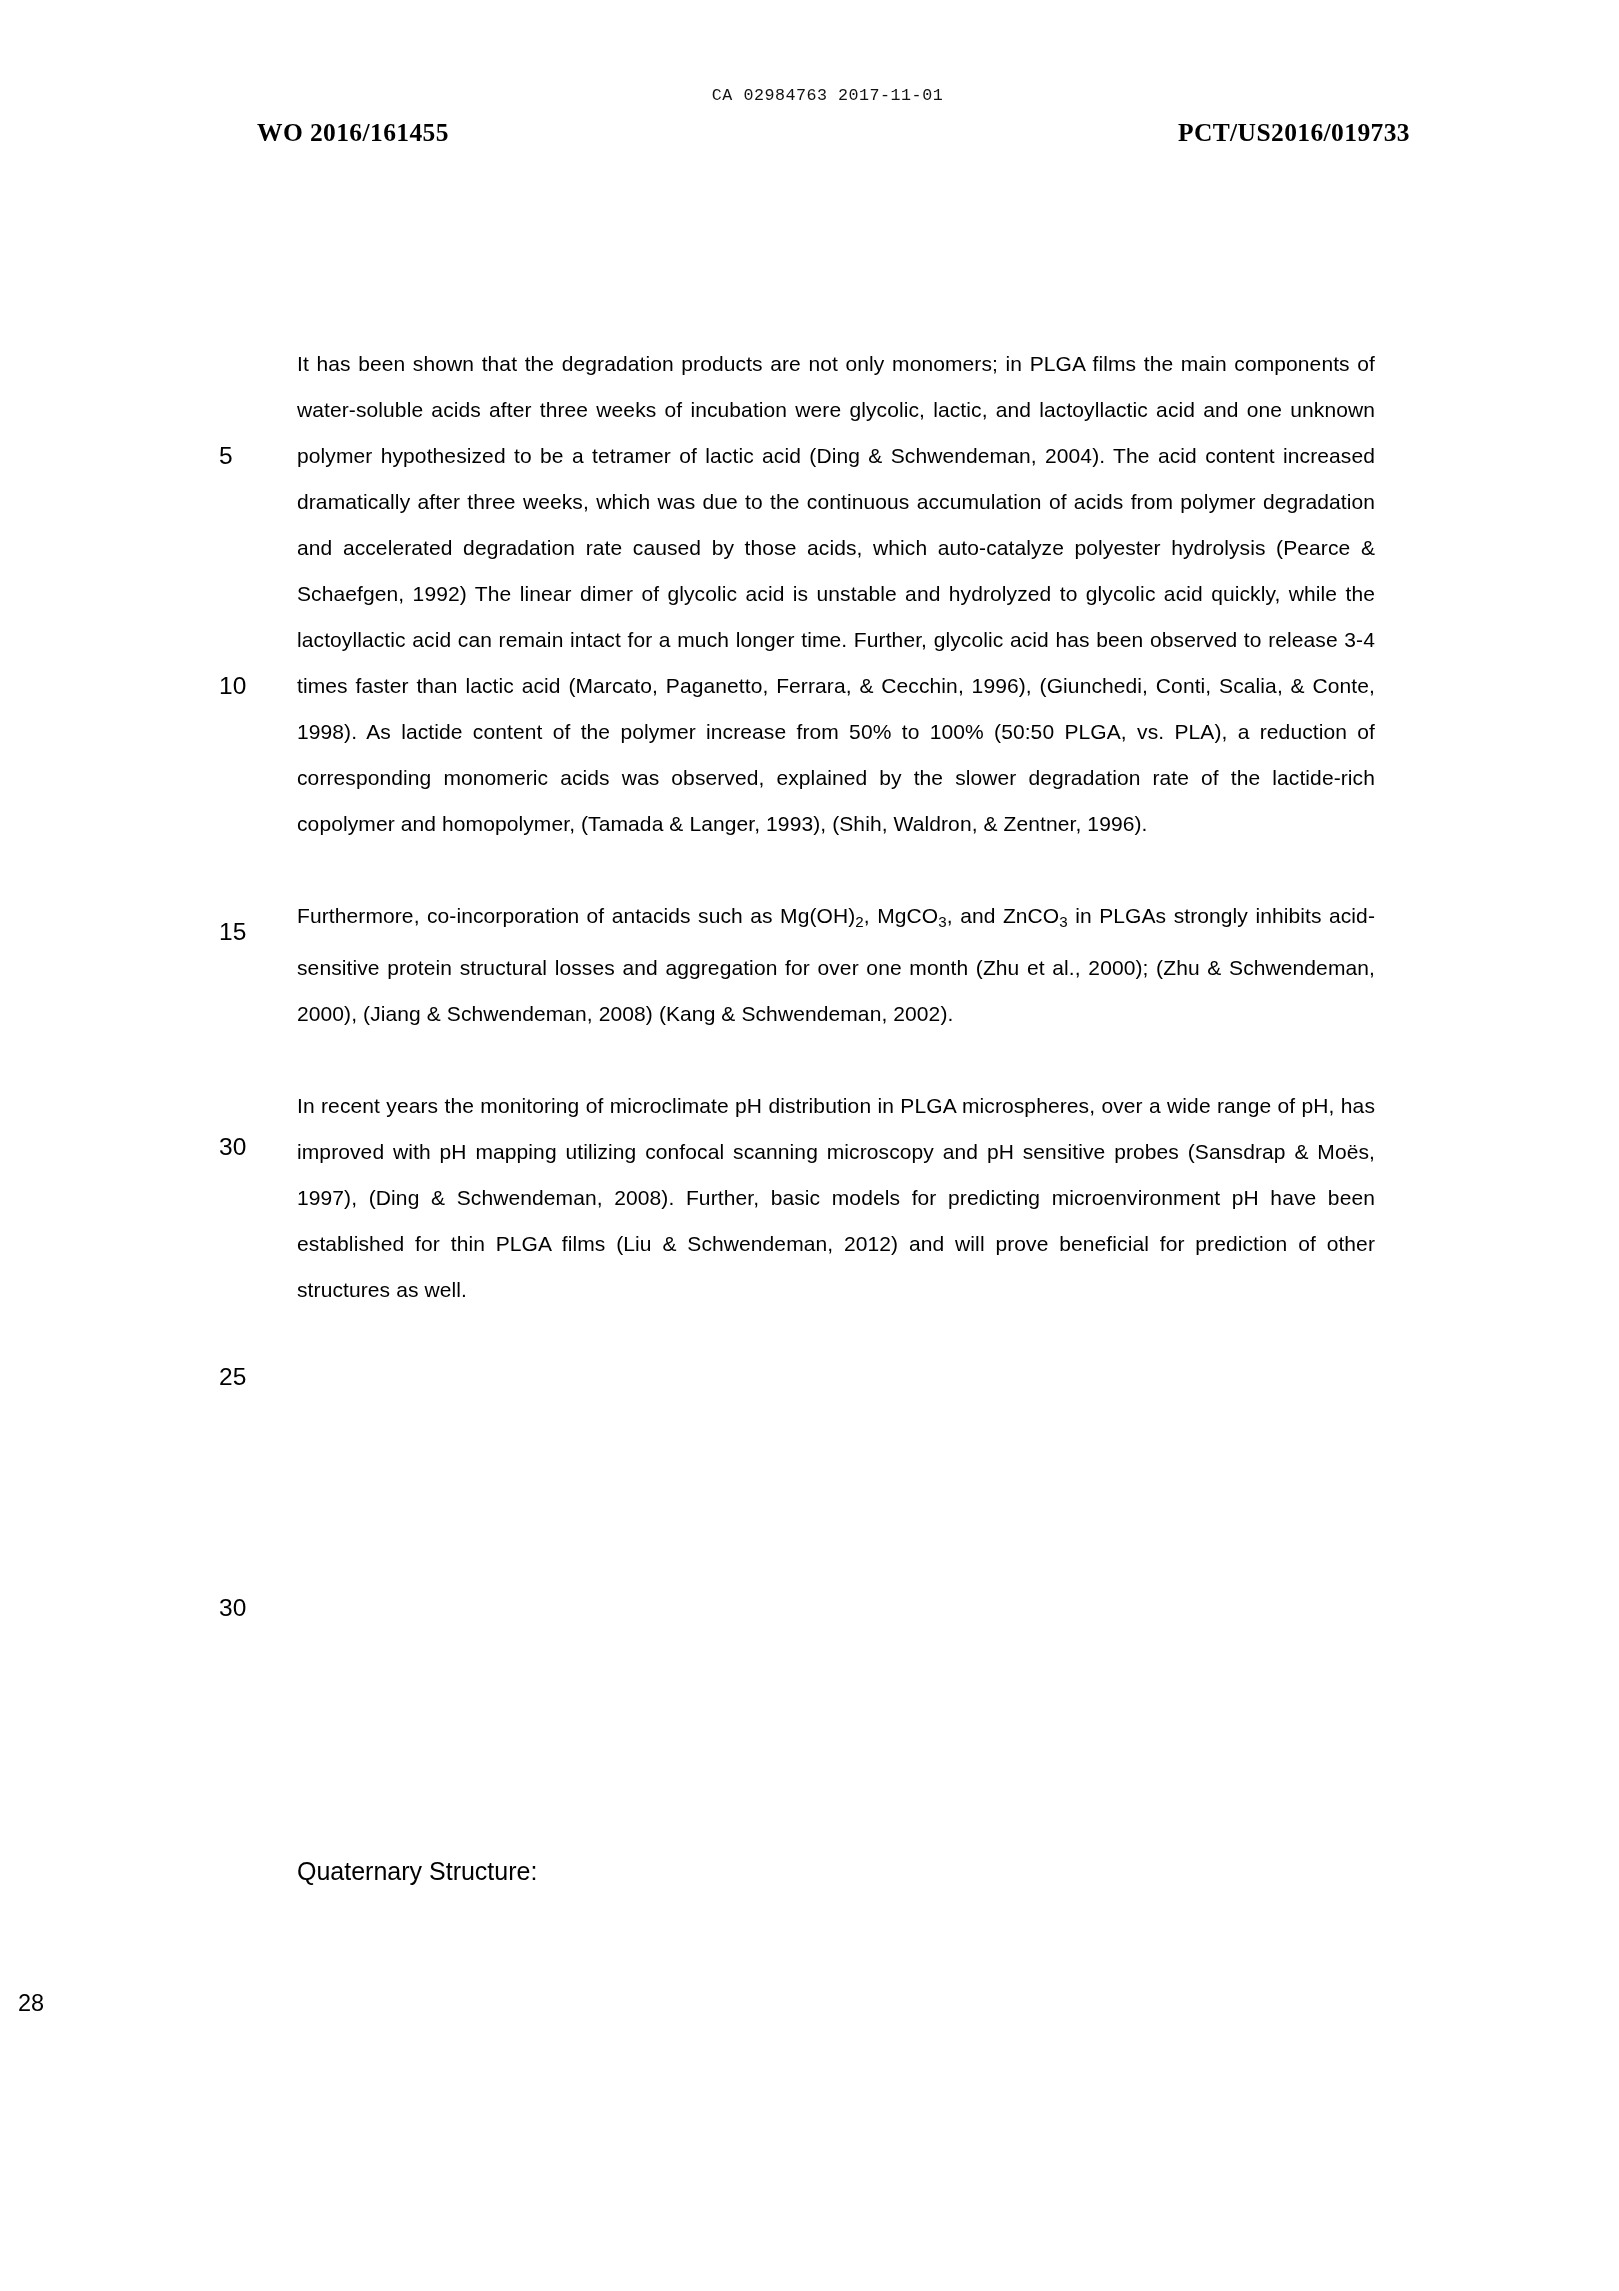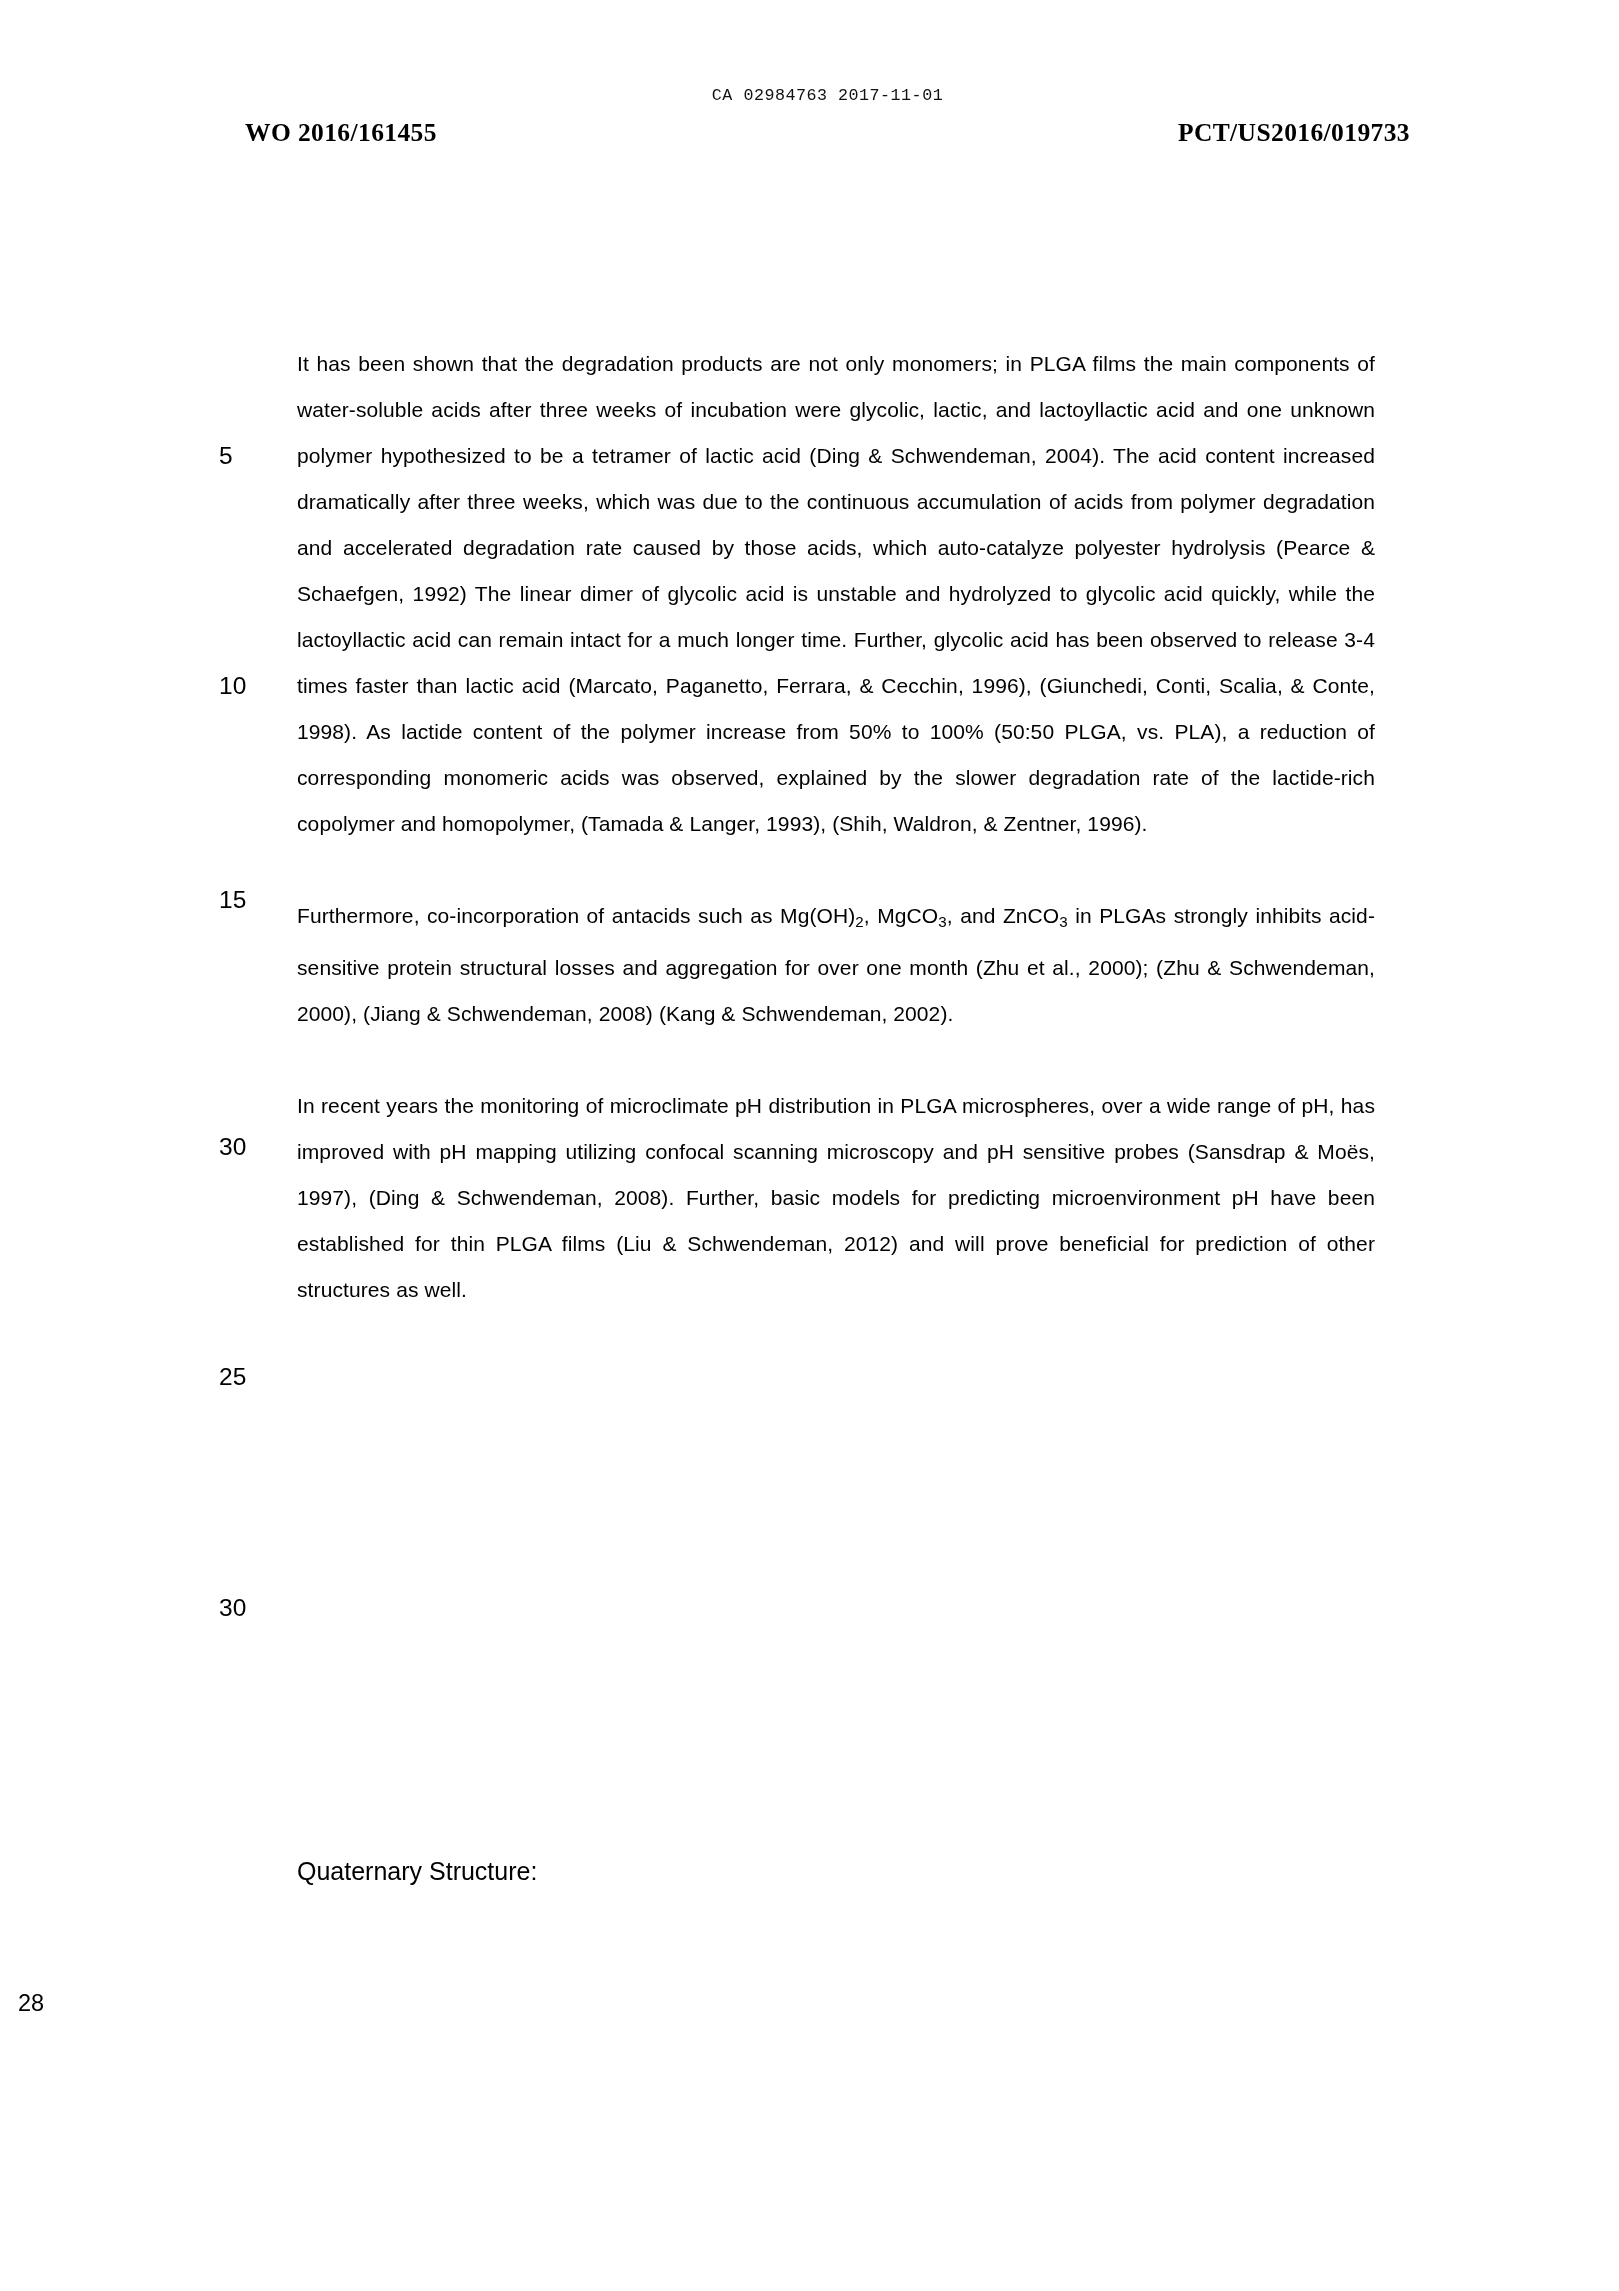--- a/index.html
+++ b/index.html
@@ -31,21 +31,21 @@
     width: 100%;
     text-align: center;
     font-family: "Liberation Mono", monospace;
     font-size: 16.7px;
     letter-spacing: 0.5px;
     color: #111;
   }
   .hdr-left {
     position: absolute;
     top: 118px;
-    left: 227px;
+    left: 239px;
     font-family: "Liberation Serif", serif;
     font-weight: bold;
     font-size: 25.5px;
     letter-spacing: 0.4px;
   }
   .hdr-right {
     position: absolute;
     top: 118px;
     right: 227px;
     font-family: "Liberation Serif", serif;
@@ -111,21 +111,21 @@
 
 <div class="page">
 
   <div class="doc-id">CA 02984763 2017-11-01</div>
   <div class="hdr-left">WO 2016/161455</div>
   <div class="hdr-right">PCT/US2016/019733</div>
 
   <div class="linenums">
     <span class="linenum" style="top:92px;">5</span>
     <span class="linenum" style="top:322px;">10</span>
-    <span class="linenum" style="top:536px;">15</span>
+    <span class="linenum" style="top:568px;">15</span>
     <span class="linenum" style="top:783px;">30</span>
     <span class="linenum" style="top:1013px;">25</span>
     <span class="linenum" style="top:1244px;">30</span>
   </div>
 
   <div class="body-col">
     <p class="para">It has been shown that the degradation products are not only monomers; in PLGA films the main components of water-soluble acids after three weeks of incubation were glycolic, lactic, and lactoyllactic acid and one unknown polymer hypothesized to be a tetramer of lactic acid (Ding &amp; Schwendeman, 2004). The acid content increased dramatically after three weeks, which was due to the continuous accumulation of acids from polymer degradation and accelerated degradation rate caused by those acids, which auto-catalyze polyester hydrolysis (Pearce &amp; Schaefgen, 1992) The linear dimer of glycolic acid is unstable and hydrolyzed to glycolic acid quickly, while the lactoyllactic acid can remain intact for a much longer time. Further, glycolic acid has been observed to release 3-4 times faster than lactic acid (Marcato, Paganetto, Ferrara, &amp; Cecchin, 1996), (Giunchedi, Conti, Scalia, &amp; Conte, 1998). As lactide content of the polymer increase from 50% to 100% (50:50 PLGA, vs. PLA), a reduction of corresponding monomeric acids was observed, explained by the slower degradation rate of the lactide-rich copolymer and homopolymer, (Tamada &amp; Langer, 1993), (Shih, Waldron, &amp; Zentner, 1996).</p>
 
     <p class="para"><span>Furthermore, co-incorporation of antacids such as Mg(OH)</span><sub>2</sub><span>, MgCO</span><sub>3</sub><span>, and ZnCO</span><sub>3</sub><span> in PLGAs strongly inhibits acid-sensitive protein structural losses and aggregation for over one month (Zhu et al., 2000); (Zhu &amp; Schwendeman, 2000), (Jiang &amp; Schwendeman, 2008) (Kang &amp; Schwendeman, 2002).</span></p>
 

